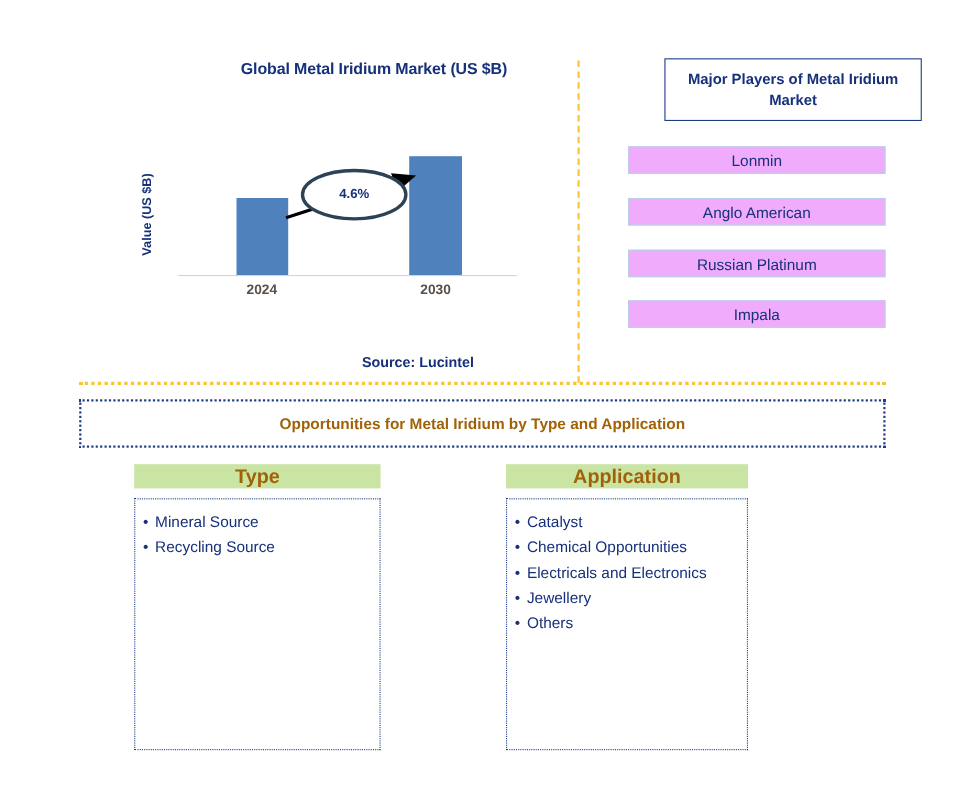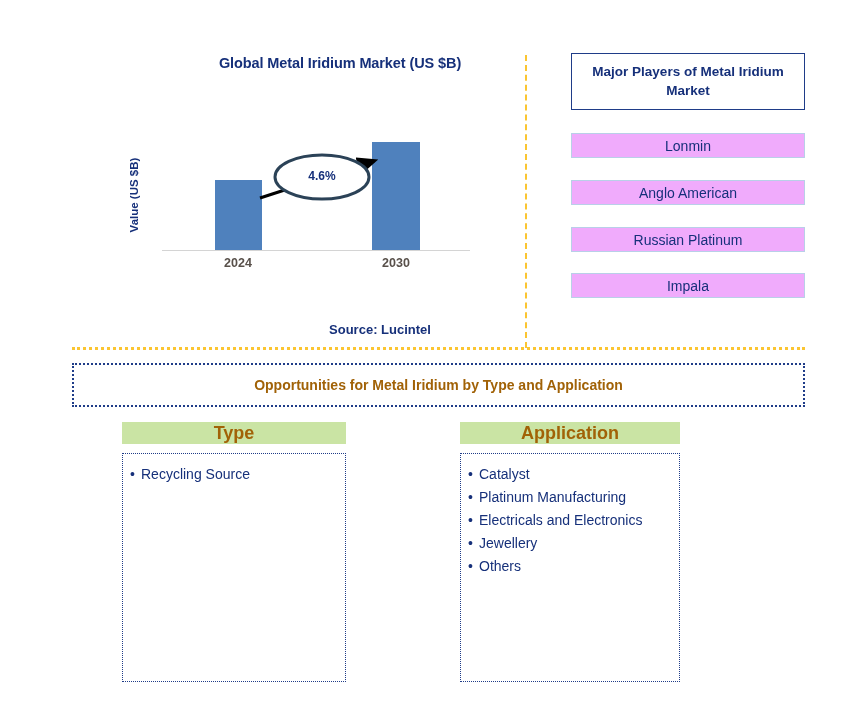--- a/index.html
+++ b/index.html
@@ -143,21 +143,21 @@
     left: 72px;
     top: 347px;
     width: 733px;
     height: 0;
     border-top: 3px dotted #fbc531;
   }
 
   
   .players-header {
     position: absolute;
-    left: 571px;
+    left: 604px;
     top: 53px;
     width: 234px;
     height: 57px;
     border: 1.5px solid #1f3c88;
     box-sizing: border-box;
     display: flex;
     align-items: center;
     justify-content: center;
     text-align: center;
     font-size: 13.5px;
@@ -298,28 +298,29 @@
   </div>
   <div class="player-item player-3">
     <span>Impala</span>
   </div>
 
   <div class="opp-banner">Opportunities for Metal Iridium by Type and Application</div>
 
   <div class="col-header col-header-type">Type</div>
   <div class="col-box col-box-type">
     <ul class="bullet-list">
+      <li>Mineral Source</li>
       <li>Recycling Source</li>
     </ul>
   </div>
 
   <div class="col-header col-header-app">Application</div>
   <div class="col-box col-box-app">
     <ul class="bullet-list">
       <li>Catalyst</li>
-      <li>Platinum Manufacturing</li>
+      <li>Chemical Opportunities</li>
       <li>Electricals and Electronics</li>
       <li>Jewellery</li>
       <li>Others</li>
     </ul>
   </div>
 
 </div>
 
 </body></html>

